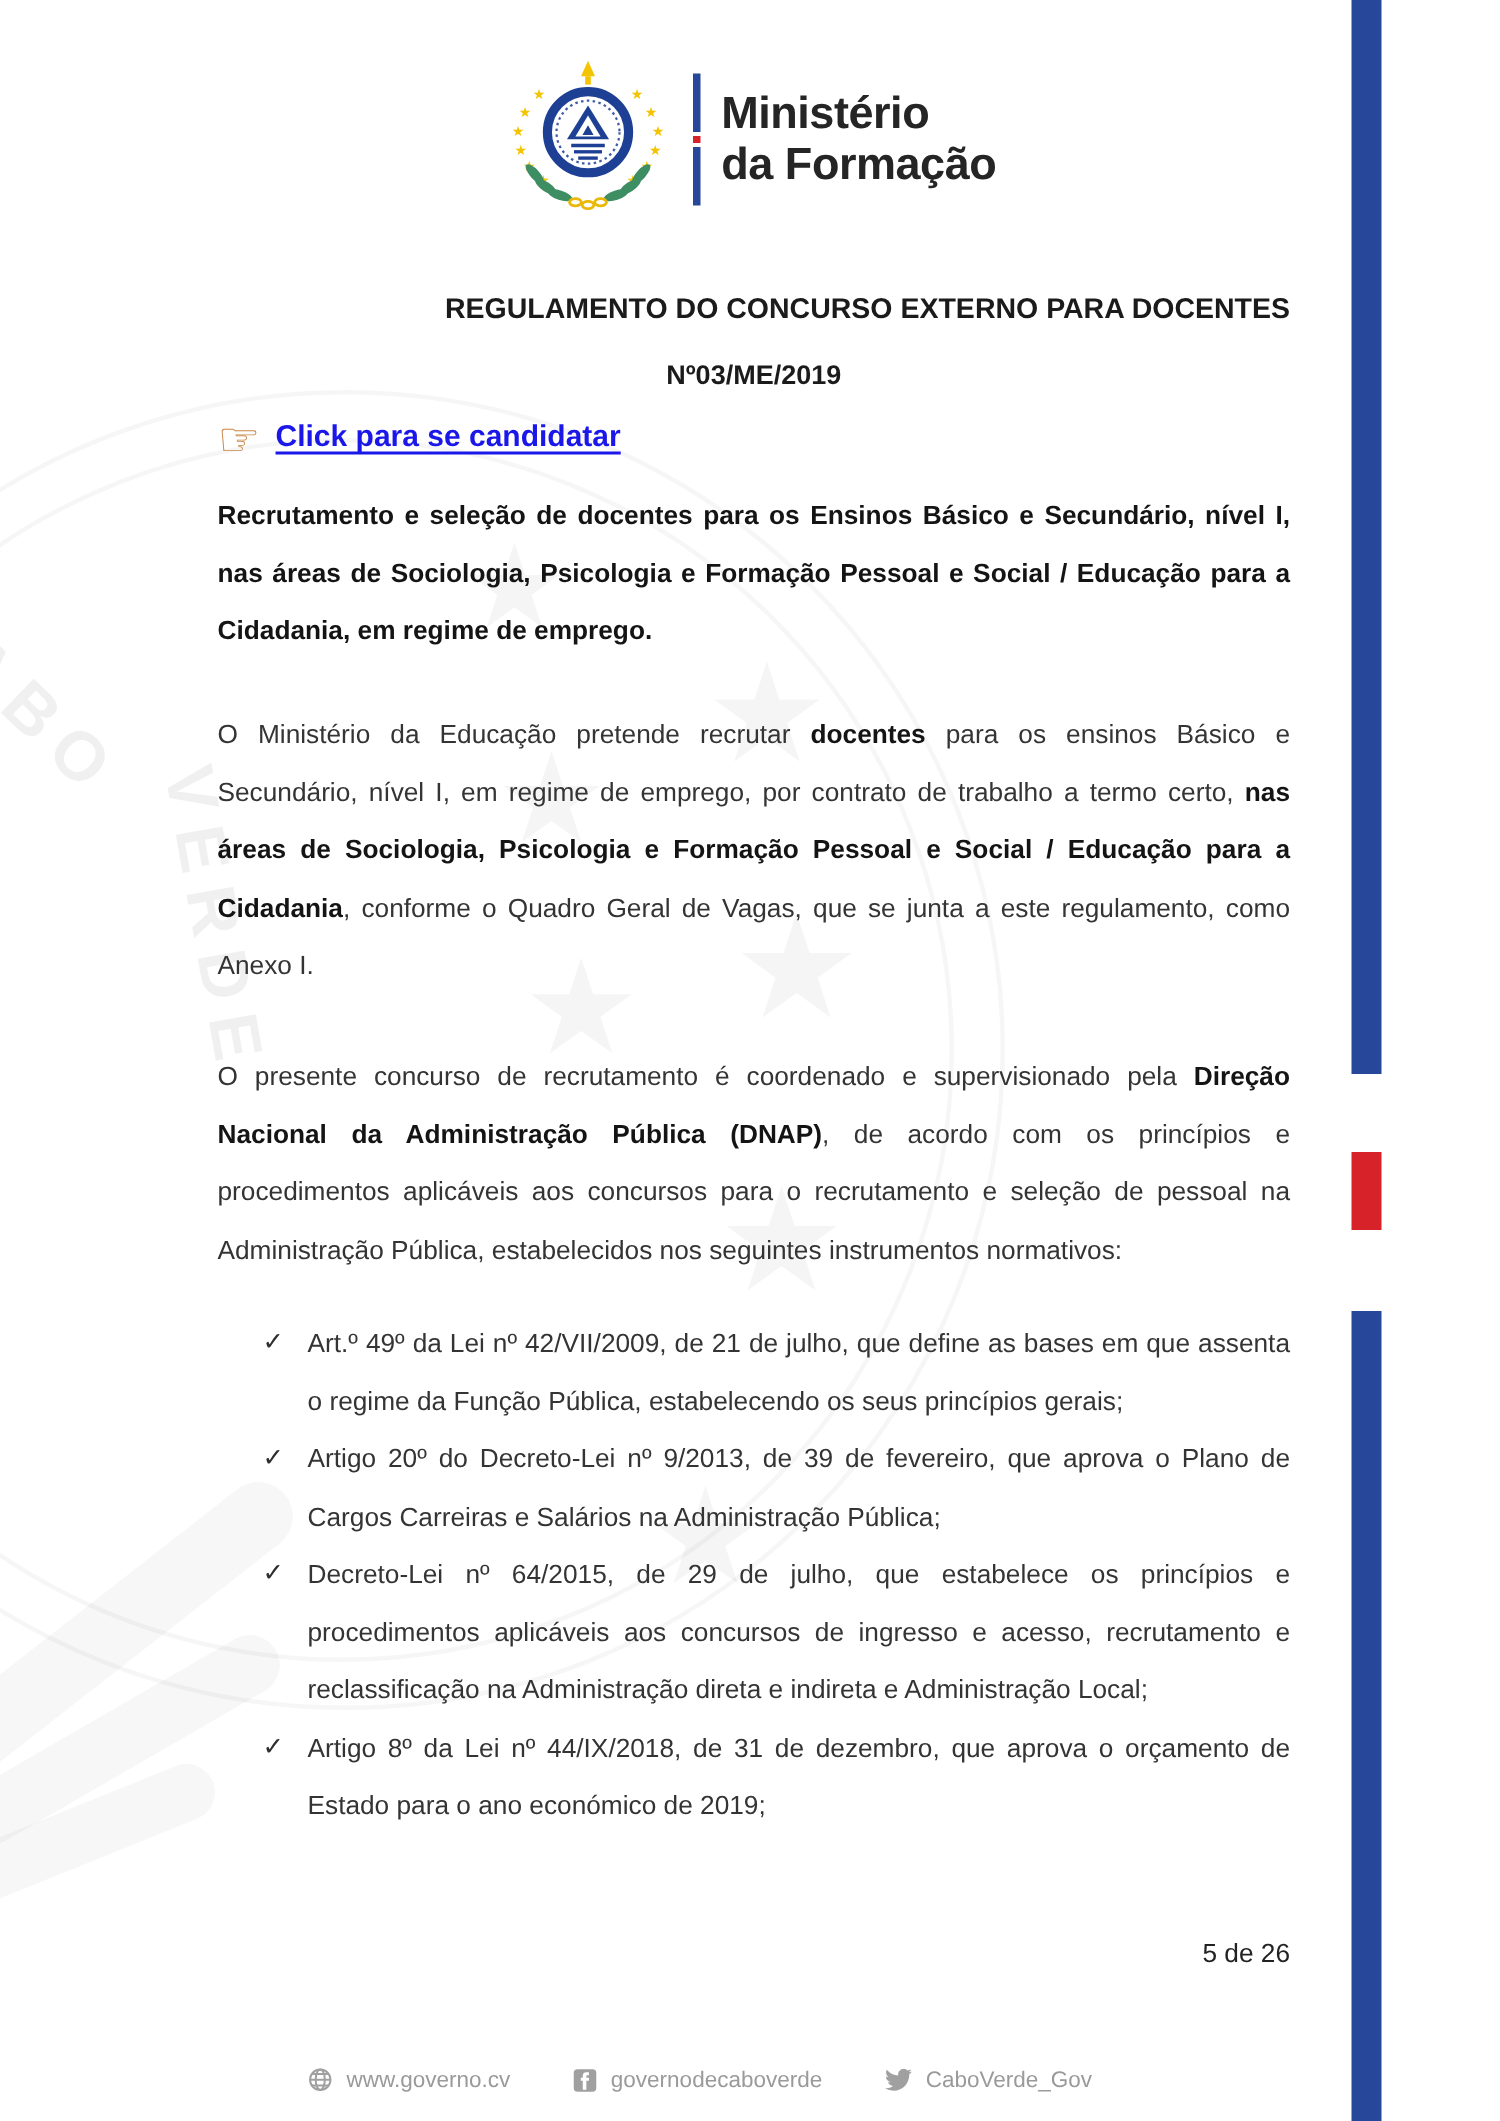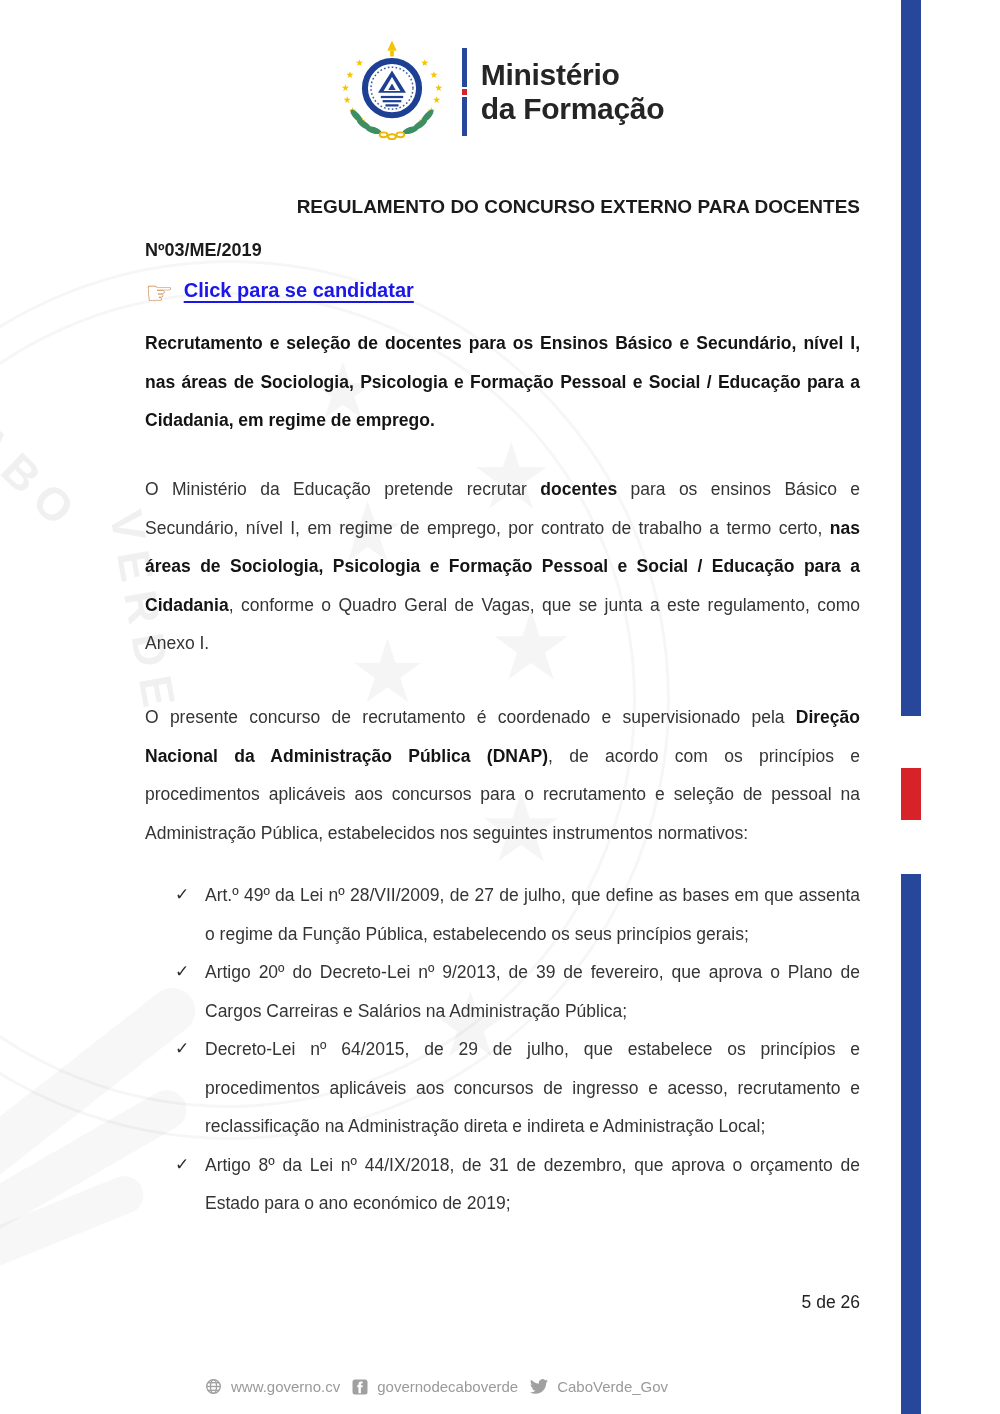--- a/index.html
+++ b/index.html
@@ -31,21 +31,21 @@
   
   .logo { position:absolute; top:34px; left:0; right:0;
           display:flex; justify-content:center; align-items:center; gap:14px; }
   .logo-divider { width:5px; height:88px;
     background:linear-gradient(#27479b 0 44%, #ffffff 44% 47%, #d7222a 47% 53%, #ffffff 53% 56%, #27479b 56% 100%); }
   .logo-text { font-weight:700; font-size:30px; line-height:34px; color:#252525; letter-spacing:-0.3px; }
 
   
   .doc-title  { position:absolute; top:196px; left:145px; width:715px; text-align:right;
                 font-weight:700; font-size:19px; color:#1b1b1b; }
-  .doc-number { position:absolute; top:240px; left:145px; width:715px; 
+  .doc-number { position:absolute; top:240px; left:145px; width:715px; text-align:center;
                 font-weight:700; font-size:18px; color:#1b1b1b; }
   .link-row { position:absolute; top:274px; left:145px; width:715px; text-align:left; }
   .hand-icon { font-size:32px; color:#c9894b; vertical-align:middle; margin-right:10px; }
   .apply-link { font-weight:700; font-size:20px; color:#1a17e8; text-decoration:underline;
                 text-underline-offset:4px; cursor:pointer; }
 
   
   .para { position:absolute; left:145px; width:715px; font-size:17.5px; line-height:38.5px;
           text-align:justify; color:#343434; }
   .para .b, .b { font-weight:700; color:#141414; }
@@ -53,21 +53,21 @@
   .para-recruit { top:470px; }
   .para-coord { top:698px; }
 
   .legal-list { position:absolute; left:145px; top:876px; width:715px; }
   .legal-item { display:flex; font-size:17.5px; line-height:38.5px; color:#343434; }
   .check { width:30px; margin-left:30px; flex:0 0 auto; color:#2e2e2e; font-size:17px; }
   .legal-item .txt { flex:1; text-align:justify; }
 
   
   .page-number { position:absolute; top:1292px; right:140px; font-size:17.5px; color:#222; }
-  .footer { position:absolute; top:1378px; left:205px; display:flex; align-items:center; gap:12px; }
+  .footer { position:absolute; top:1378px; left:205px; display:flex; align-items:center; gap:42px; }
   .footer-item { display:flex; align-items:center; gap:9px; color:#9a9a9a; font-size:15px; }
   .footer-item svg { display:block; }
 </style>
 </head>
 <body>
 
 <div class="page">
 
   <div class="watermark">
     <div class="wm-ring wm-ring1"></div>
@@ -154,21 +154,21 @@
     <span class="hand-icon">☞</span><span class="apply-link">Click para se candidatar</span>
   </div>
 
   <div class="para para-intro">Recrutamento e seleção de docentes para os Ensinos Básico e Secundário, nível I, nas áreas de Sociologia, Psicologia e Formação Pessoal e Social / Educação para a Cidadania, em regime de emprego.</div>
   <div class="para para-recruit"><span>O Ministério da Educação pretende recrutar </span><span class="b">docentes</span><span> para os ensinos Básico e Secundário, nível I, em regime de emprego, por contrato de trabalho a termo certo, </span><span class="b">nas áreas de Sociologia, Psicologia e Formação Pessoal e Social / Educação para a Cidadania</span><span>, conforme o Quadro Geral de Vagas, que se junta a este regulamento, como Anexo I.</span></div>
   <div class="para para-coord"><span>O presente concurso de recrutamento é coordenado e supervisionado pela </span><span class="b">Direção Nacional da Administração Pública (DNAP)</span><span>, de acordo com os princípios e procedimentos aplicáveis aos concursos para o recrutamento e seleção de pessoal na Administração Pública, estabelecidos nos seguintes instrumentos normativos:</span></div>
 
   <div class="legal-list">
     <div class="legal-item">
       <span class="check">✓</span>
-      <span class="txt">Art.º 49º da Lei nº 28/VII/2009, de 27 de julho, que define as bases em que assenta o regime da Função Pública, estabelecendo os seus princípios gerais;</span>
+      <span class="txt">Art.º 49º da Lei nº 42/VII/2009, de 21 de julho, que define as bases em que assenta o regime da Função Pública, estabelecendo os seus princípios gerais;</span>
     </div>
     <div class="legal-item">
       <span class="check">✓</span>
       <span class="txt">Artigo 20º do Decreto-Lei nº 9/2013, de 39 de fevereiro, que aprova o Plano de Cargos Carreiras e Salários na Administração Pública;</span>
     </div>
     <div class="legal-item">
       <span class="check">✓</span>
       <span class="txt">Decreto-Lei nº 64/2015, de 29 de julho, que estabelece os princípios e procedimentos aplicáveis aos concursos de ingresso e acesso, recrutamento e reclassificação na Administração direta e indireta e Administração Local;</span>
     </div>
     <div class="legal-item">

